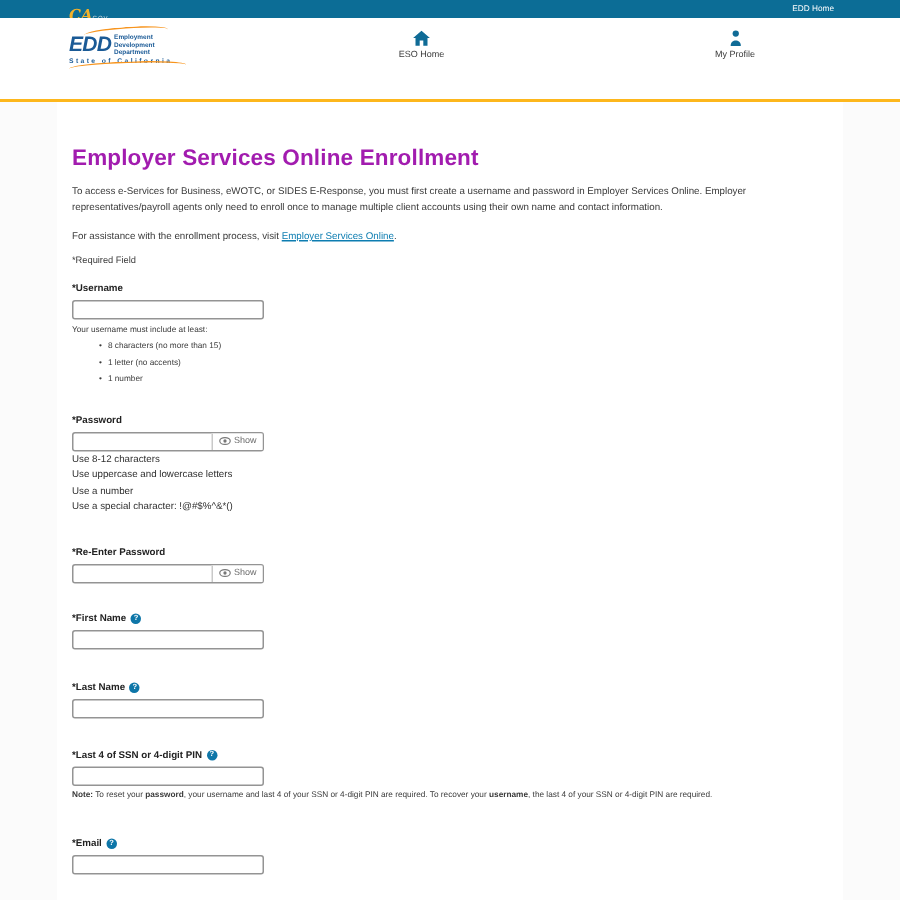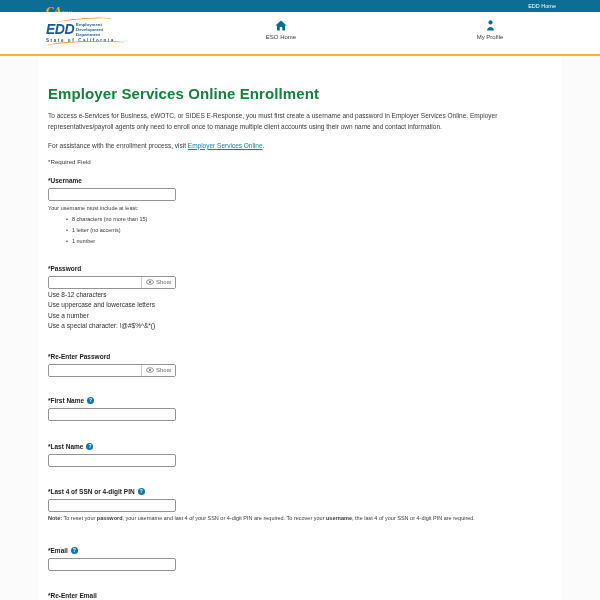--- a/index.html
+++ b/index.html
@@ -7,40 +7,40 @@
     font-family:"Liberation Sans", sans-serif; color:#2b2b2b; }
 
   
   .topbar { height:12px; background:#0c6d96; position:relative; }
   .ca-logo { position:absolute; left:46px; top:0px; color:#f2b22b; cursor:pointer; }
   .ca-logo .ca { font-family:"DejaVu Serif", serif; font-style:italic; font-weight:bold; font-size:10px; line-height:12px;margin-top:20px; }
   .ca-logo .gov { font-size:4px; color:#cfd8dc; letter-spacing:0.5px; }
   .edd-home-link { position:absolute; right:44px; top:3px; color:#ffffff; font-size:5.5px; text-decoration:none; cursor:pointer; }
 
   
-  .nav { height:44px; background:#ffffff; position:relative; border-bottom:2px solid #fdb71c; }
+  .nav { height:56px; background:#ffffff; position:relative; border-bottom:2px solid #fdb71c; }
 
   .edd-logo { position:absolute; left:46px; top:6px; width:82px; cursor:pointer; }
   .arc { border-top:1.5px solid #f7941d; border-radius:50%; height:7px; }
   .arc-top { width:56px; margin-left:10px; margin-bottom:-4px; transform:rotate(-4deg); }
   .arc-bottom { width:78px; margin-top:-2px; transform:rotate(-2deg); border-top-width:1px; }
   .edd-row { display:flex; align-items:center; gap:2px; }
   .edd-big { font-size:14px; font-weight:bold; font-style:italic; color:#1a5a96; letter-spacing:-0.5px; }
   .edd-lines { display:flex; flex-direction:column; }
   .edd-lines span { font-size:4.3px; font-weight:bold; color:#1a5a96; line-height:5px; }
   .edd-state { font-size:4.5px; font-weight:bold; color:#1a5a96; letter-spacing:1.6px; margin-top:1px; white-space:nowrap; }
 
   .nav-item { position:absolute; top:8px; width:70px; display:flex; flex-direction:column; align-items:center; gap:3px; cursor:pointer; }
   .nav-item span { font-size:6px; color:#3a3a3a; }
   .nav-eso { left:246px; }
   .nav-profile { left:455px; }
 
   
   main { background:#ffffff; margin:0 38px; min-height:546px; padding:29px 10px 0 10px; }
-  h1 { font-size:15px; font-weight:bold; color:#15803d; letter-spacing:0.1px; }
+  h1 { font-size:15px; font-weight:bold; color:#a21caf; letter-spacing:0.1px; }
   .intro { font-size:6.5px; line-height:1.75; color:#3a3a3a; margin-top:8px; max-width:506px; }
   .assist { font-size:6.5px; color:#3a3a3a; margin-top:9px; }
   .assist a { color:#0d7db1; text-decoration:underline; cursor:pointer; }
   .required { font-size:6.2px; color:#3a3a3a; margin-top:9px; }
 
   .group { margin-top:13px; }
   .lbl { display:flex; align-items:center; gap:3px; font-size:6.5px; font-weight:bold; color:#222222; margin-bottom:4px; }
   .help { display:inline-flex; align-items:center; justify-content:center; width:7px; height:7px;
     border-radius:50%; background:#0e76a8; color:#ffffff; font-size:5px; font-weight:bold; cursor:pointer; }
 

